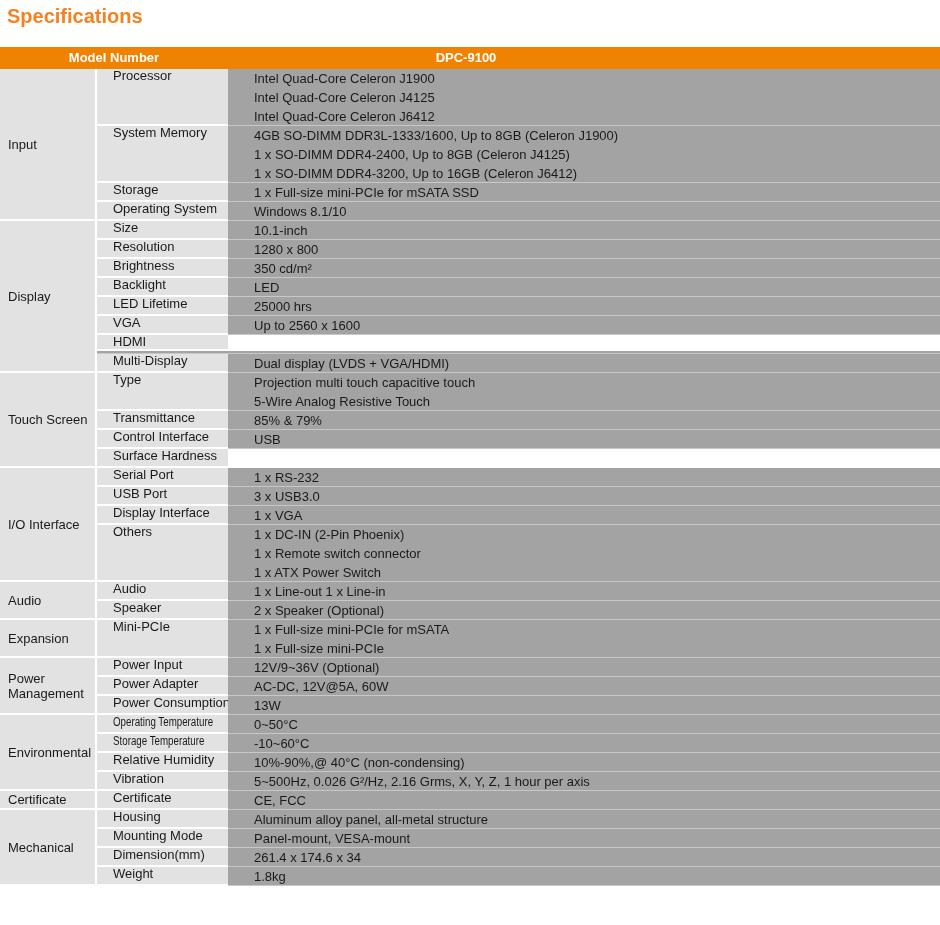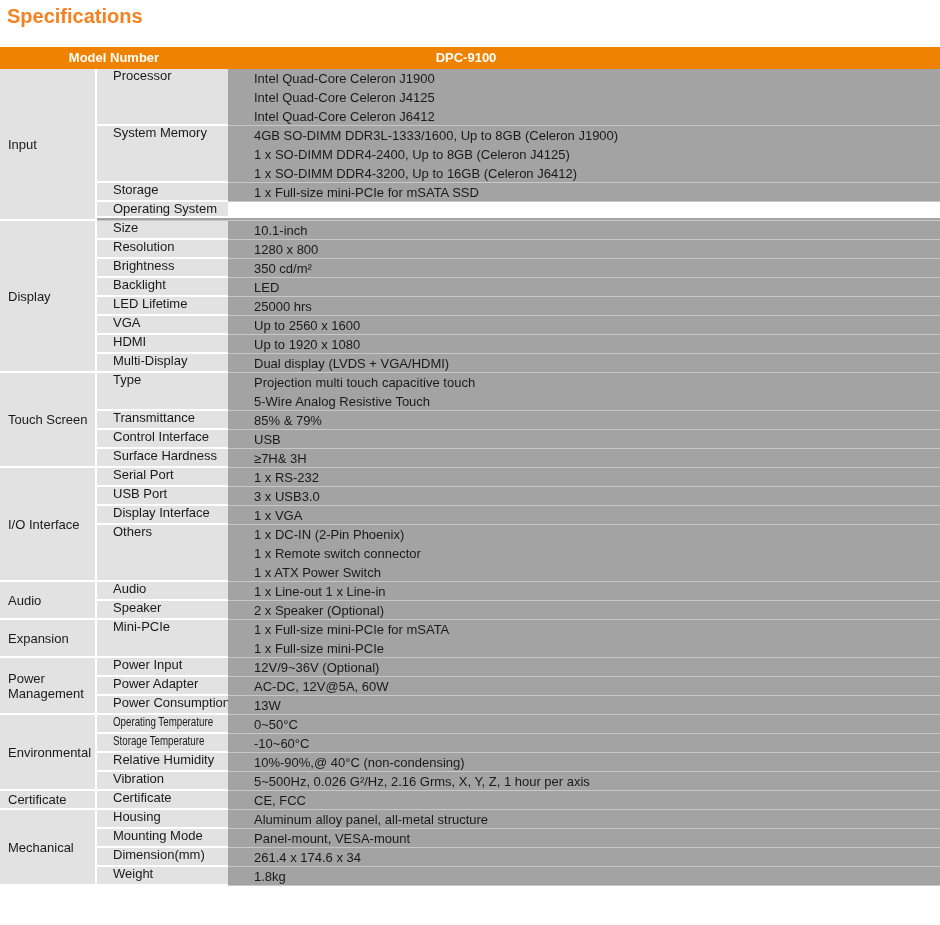--- a/index.html
+++ b/index.html
@@ -87,82 +87,82 @@
             </div>
           </div>
           <div class="row" style="height: 19px;">
             <div class="label-cell">
               <span class="lbl">Storage</span>
             </div>
             <div class="value-cell">
               <div class="value-line">1 x Full-size mini-PCIe for mSATA SSD</div>
             </div>
           </div>
+          <div class="row" style="height: 19px;">
+            <div class="label-cell">
+              <span class="lbl">Operating System</span>
+            </div>
+            <div class="value-cell">
+              <div class="value-line">Windows 8.1/10</div>
+            </div>
+          </div>
+        </div>
+      </div>
+      <div class="group">
+        <div class="cat-cell">Display</div>
+        <div class="rows">
+          <div class="row" style="height: 19px;">
+            <div class="label-cell">
+              <span class="lbl">Size</span>
+            </div>
+            <div class="value-cell">
+              <div class="value-line">10.1-inch</div>
+            </div>
+          </div>
+          <div class="row" style="height: 19px;">
+            <div class="label-cell">
+              <span class="lbl">Resolution</span>
+            </div>
+            <div class="value-cell">
+              <div class="value-line">1280 x 800</div>
+            </div>
+          </div>
+          <div class="row" style="height: 19px;">
+            <div class="label-cell">
+              <span class="lbl">Brightness</span>
+            </div>
+            <div class="value-cell">
+              <div class="value-line">350 cd/m²</div>
+            </div>
+          </div>
+          <div class="row" style="height: 19px;">
+            <div class="label-cell">
+              <span class="lbl">Backlight</span>
+            </div>
+            <div class="value-cell">
+              <div class="value-line">LED</div>
+            </div>
+          </div>
+          <div class="row" style="height: 19px;">
+            <div class="label-cell">
+              <span class="lbl">LED Lifetime</span>
+            </div>
+            <div class="value-cell">
+              <div class="value-line">25000 hrs</div>
+            </div>
+          </div>
+          <div class="row" style="height: 19px;">
+            <div class="label-cell">
+              <span class="lbl">VGA</span>
+            </div>
+            <div class="value-cell">
+              <div class="value-line">Up to 2560 x 1600</div>
+            </div>
+          </div>
           <div class="row" style="height: 19px; flex-direction: column;">
-            <div class="label-cell">
-              <span class="lbl">Operating System</span>
-            </div>
-            <div class="value-cell">
-              <div class="value-line">Windows 8.1/10</div>
-            </div>
-          </div>
-        </div>
-      </div>
-      <div class="group">
-        <div class="cat-cell">Display</div>
-        <div class="rows">
-          <div class="row" style="height: 19px;">
-            <div class="label-cell">
-              <span class="lbl">Size</span>
-            </div>
-            <div class="value-cell">
-              <div class="value-line">10.1-inch</div>
-            </div>
-          </div>
-          <div class="row" style="height: 19px;">
-            <div class="label-cell">
-              <span class="lbl">Resolution</span>
-            </div>
-            <div class="value-cell">
-              <div class="value-line">1280 x 800</div>
-            </div>
-          </div>
-          <div class="row" style="height: 19px;">
-            <div class="label-cell">
-              <span class="lbl">Brightness</span>
-            </div>
-            <div class="value-cell">
-              <div class="value-line">350 cd/m²</div>
-            </div>
-          </div>
-          <div class="row" style="height: 19px;">
-            <div class="label-cell">
-              <span class="lbl">Backlight</span>
-            </div>
-            <div class="value-cell">
-              <div class="value-line">LED</div>
-            </div>
-          </div>
-          <div class="row" style="height: 19px;">
-            <div class="label-cell">
-              <span class="lbl">LED Lifetime</span>
-            </div>
-            <div class="value-cell">
-              <div class="value-line">25000 hrs</div>
-            </div>
-          </div>
-          <div class="row" style="height: 19px;">
-            <div class="label-cell">
-              <span class="lbl">VGA</span>
-            </div>
-            <div class="value-cell">
-              <div class="value-line">Up to 2560 x 1600</div>
-            </div>
-          </div>
-          <div class="row" style="height: 19px;">
             <div class="label-cell">
               <span class="lbl">HDMI</span>
             </div>
             <div class="value-cell">
               <div class="value-line">Up to 1920 x 1080</div>
             </div>
           </div>
           <div class="row" style="height: 19px;">
             <div class="label-cell">
               <span class="lbl">Multi-Display</span>
@@ -197,23 +197,20 @@
             <div class="label-cell">
               <span class="lbl">Control Interface</span>
             </div>
             <div class="value-cell">
               <div class="value-line">USB</div>
             </div>
           </div>
           <div class="row" style="height: 19px;">
             <div class="label-cell">
               <span class="lbl">Surface Hardness</span>
-            </div>
-            <div class="value-cell">
-              <div class="value-line">≥7H&amp; 3H</div>
             </div>
           </div>
         </div>
       </div>
       <div class="group">
         <div class="cat-cell">I/O Interface</div>
         <div class="rows">
           <div class="row" style="height: 19px;">
             <div class="label-cell">
               <span class="lbl">Serial Port</span>

